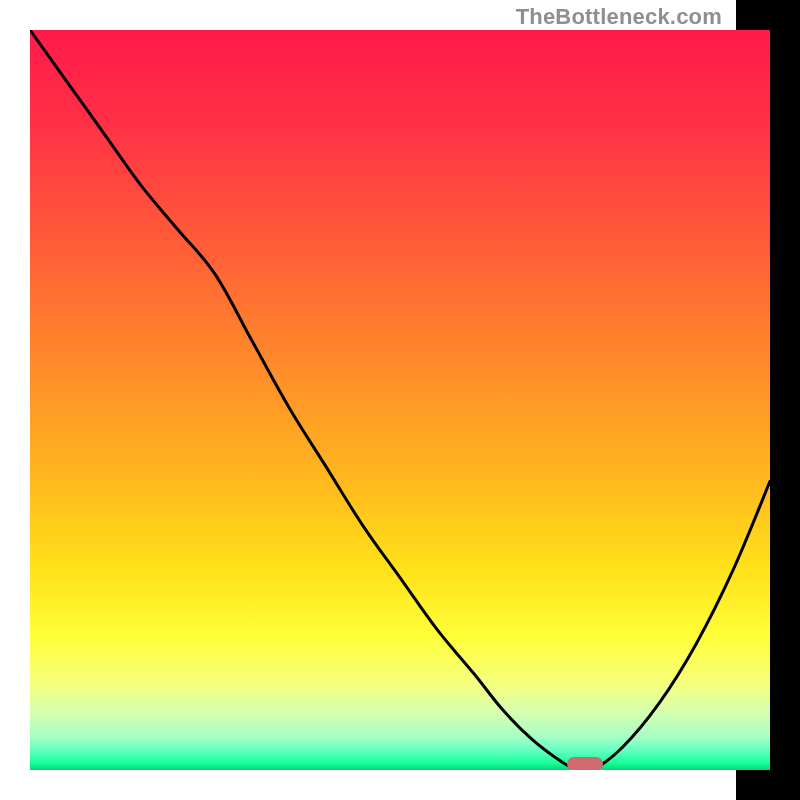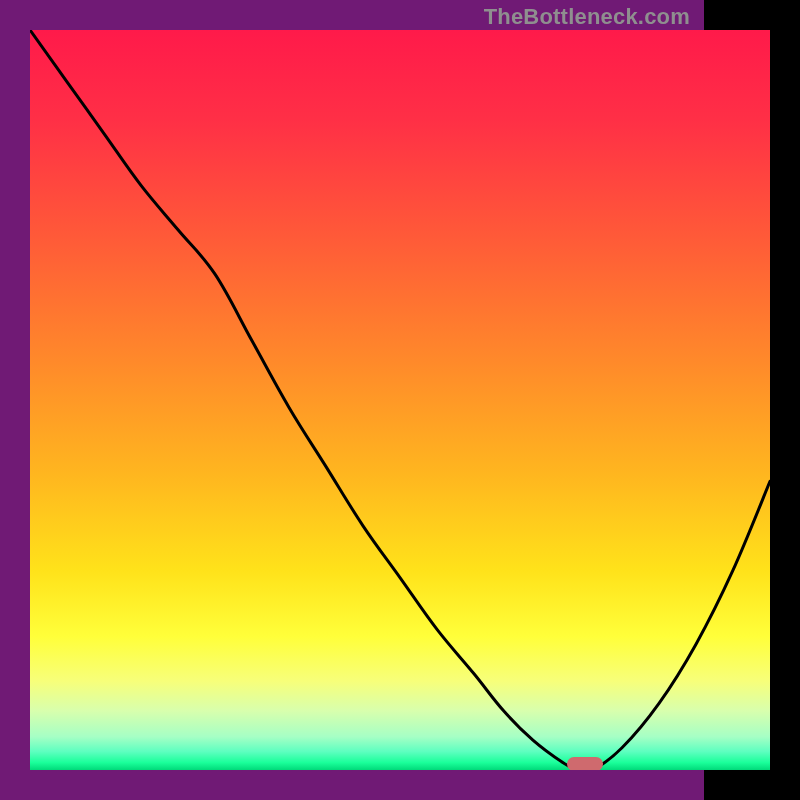--- a/index.html
+++ b/index.html
@@ -9,21 +9,22 @@
     height: 800px;
     background: #000;
     overflow: hidden;
   }
   .frame {
     position: absolute;
     left: 0;
     top: 0;
     width: 704px;
     height: 800px;
-    background: #701a75;
+    background: #ffffff;
+    padding-left: 32px;
   }
   .plot {
     position: absolute;
     left: 30px;
     top: 30px;
     width: 740px;
     height: 740px;
     overflow: hidden;
   }
   .gradient {

